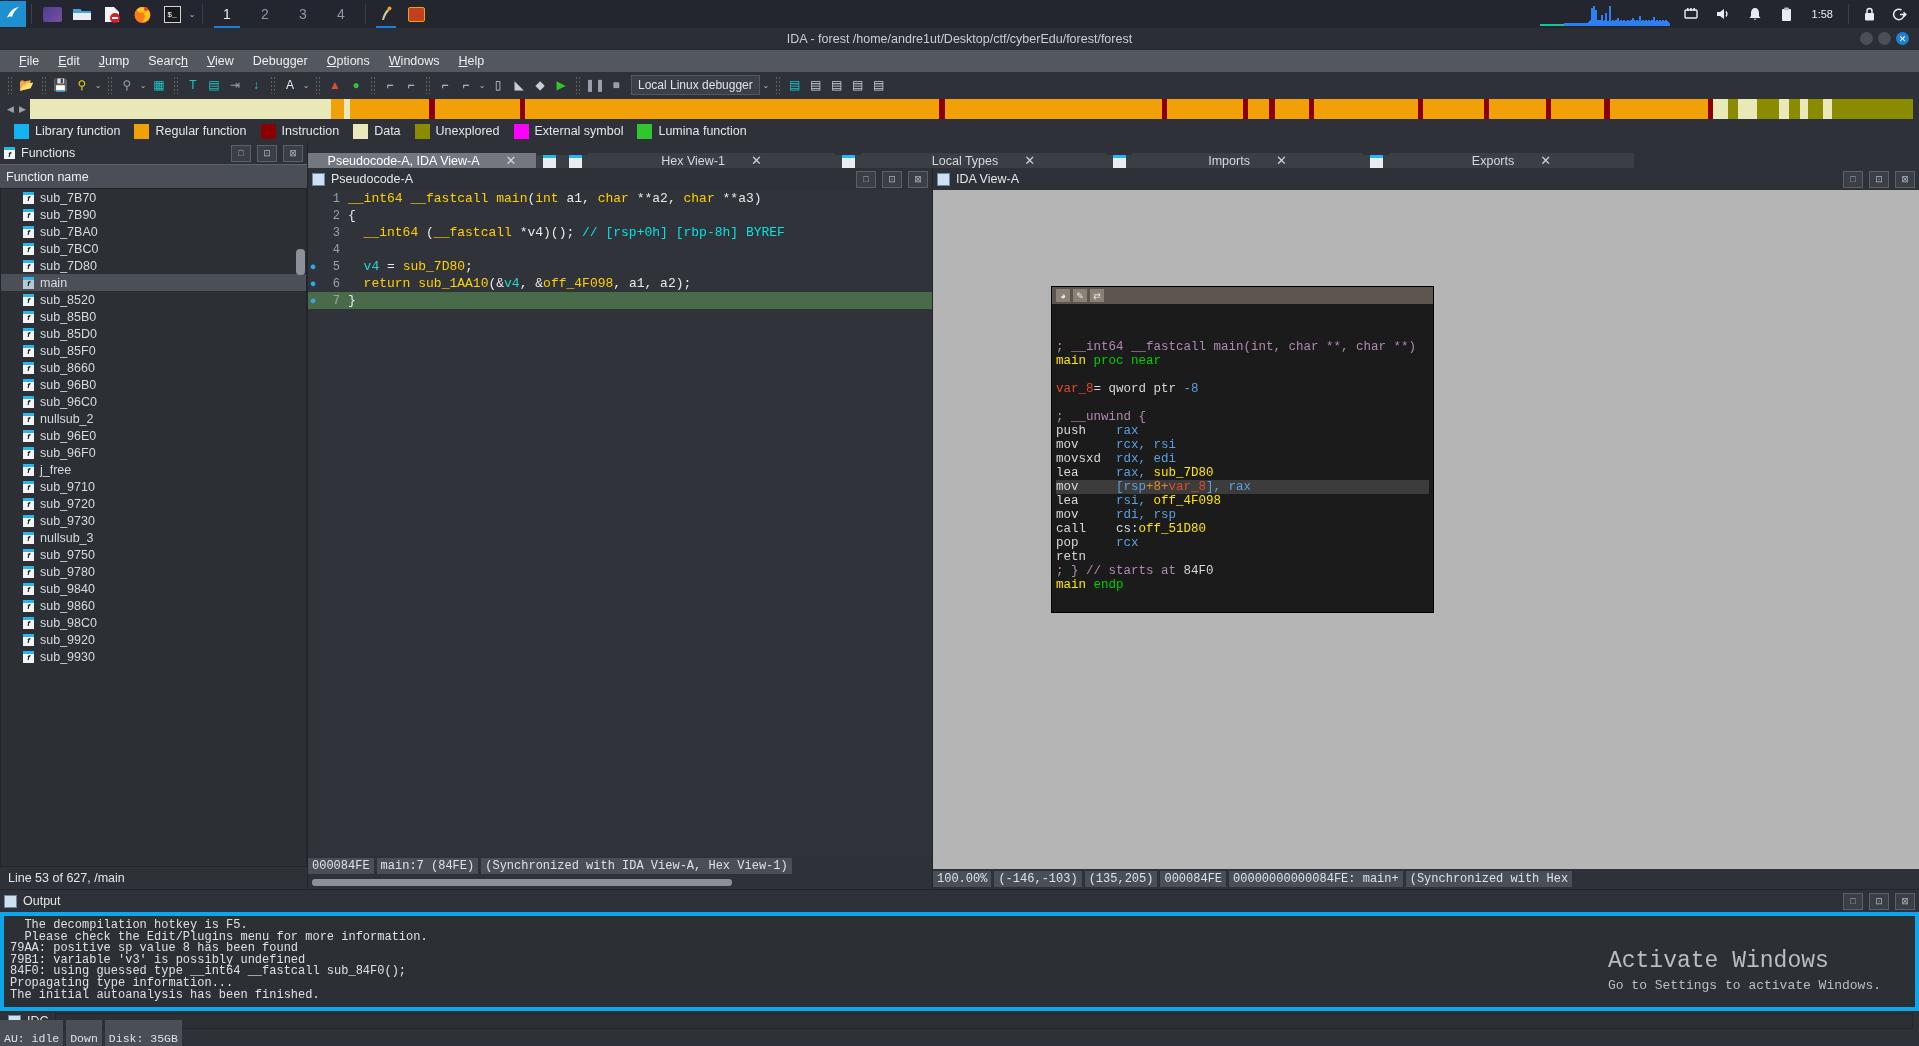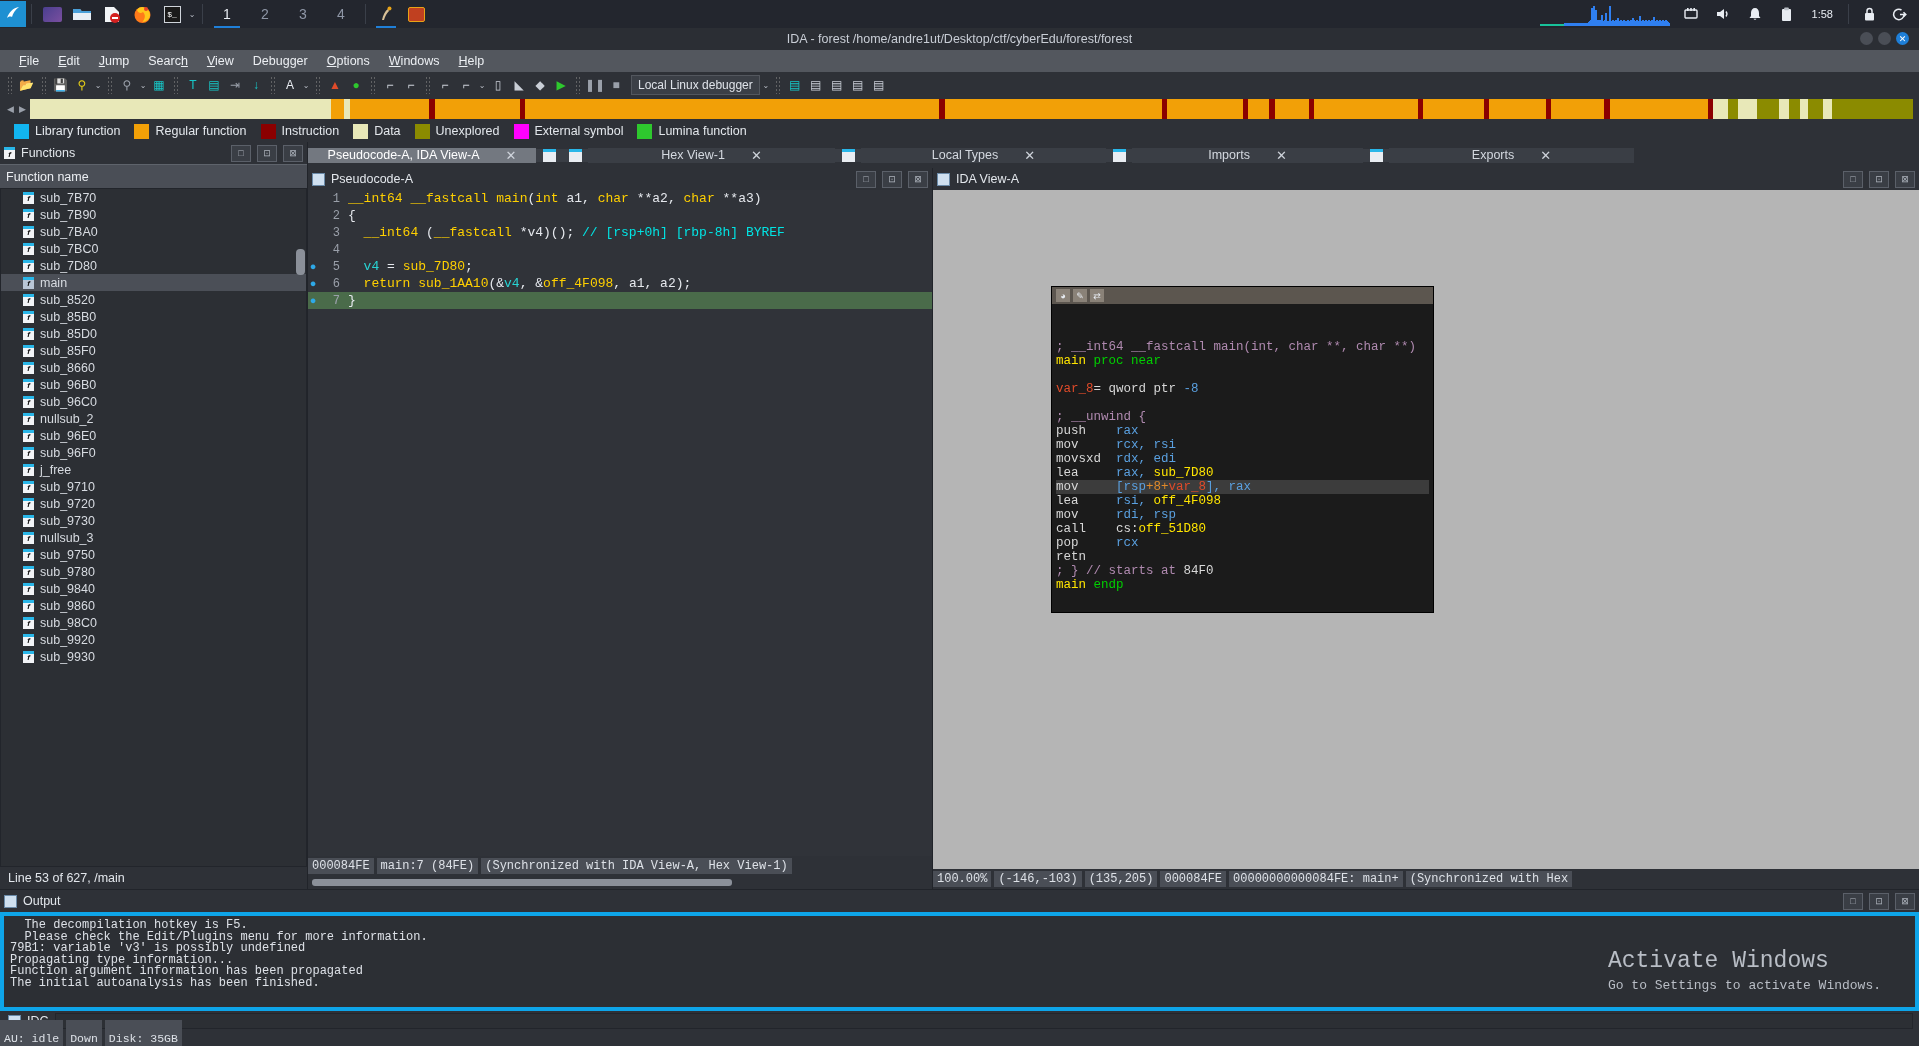--- a/index.html
+++ b/index.html
@@ -83,21 +83,21 @@
     display:flex; align-items:center; justify-content:center; line-height:1; }
   .frow.sel .ficon { background:#b9c6d6; }
   #fscroll { position:absolute; right:1px; top:60px; width:9px; height:26px;
     background:#8b9099; border-radius:4px; }
   #fstatus { height:22px; background:#2e3137; color:#e3e7ec; font-size:12.5px;
     display:flex; align-items:center; padding-left:8px; }
 
   
   #center { flex:1; display:flex; flex-direction:column; overflow:hidden; }
   #tabbar { height:26px; background:#2e3137; display:flex; align-items:stretch; }
-  .tabgrp { display:flex; align-items:center; }
+  .tabgrp { display:flex; align-items:flex-end; }
   .tabicon { width:26px; display:flex; align-items:center; justify-content:center;
     background:#3a3e45; }
   .tabi { width:13px; height:13px; background:#e9edf2; border-top:3px solid #29b6e8; }
   .tab { background:#3a3e45; color:#d4d9e0; font-size:12.5px; display:flex;
     align-items:center; justify-content:center; gap:26px; padding:0 14px; }
   .tab.active { background:#737880; color:#fff; }
   .tabx { font-size:13px; color:#cfd4db; }
   #panes { flex:1; display:flex; overflow:hidden; }
 
   
@@ -789,23 +789,24 @@
     <div id="outtitle">
       <span style="width:13px;height:13px;background:#cfe0f0;border:1px solid #6a8aa8;display:inline-block"></span>
       <span style="flex:1">Output</span>
       <span class="pbtn">□</span>
       <span class="pbtn">⊡</span>
       <span class="pbtn">⊠</span>
     </div>
     <div id="outbody">
       <div class="ol">  The decompilation hotkey is F5.</div>
         <div class="ol">  Please check the Edit/Plugins menu for more information.</div>
+        <div class="ol">79AA: positive sp value 8 has been found</div>
         <div class="ol">79B1: variable 'v3' is possibly undefined</div>
+        <div class="ol">84F0: using guessed type __int64 __fastcall sub_84F0();</div>
         <div class="ol">Propagating type information...</div>
-        <div class="ol">Function argument information has been propagated</div>
         <div class="ol">The initial autoanalysis has been finished.</div>
         <div id="watermark">
         <div class="w1">Activate Windows</div>
         <div class="w2">Go to Settings to activate Windows.</div>
       </div>
     </div>
     <div id="idcbar">
       <span style="width:13px;height:13px;background:#cfe0f0;border:1px solid #6a8aa8;display:inline-block"></span>
       <span>IDC</span>
       <div style="flex:1;height:16px;background:#2c2f34;border:1px solid #22252b;margin-right:6px"></div>

